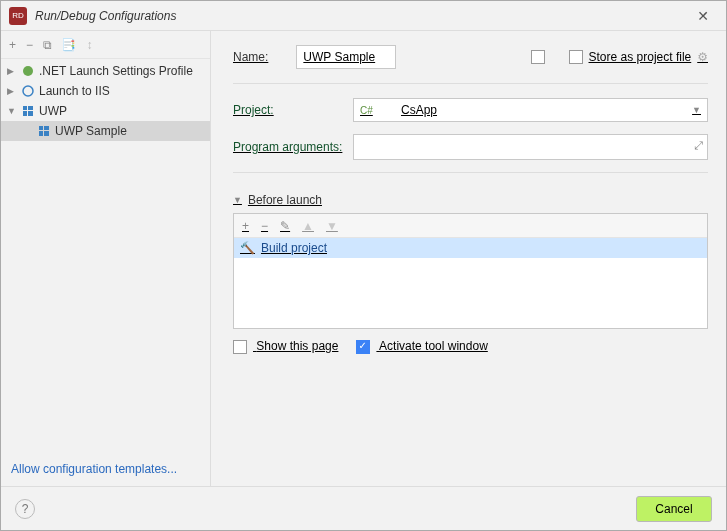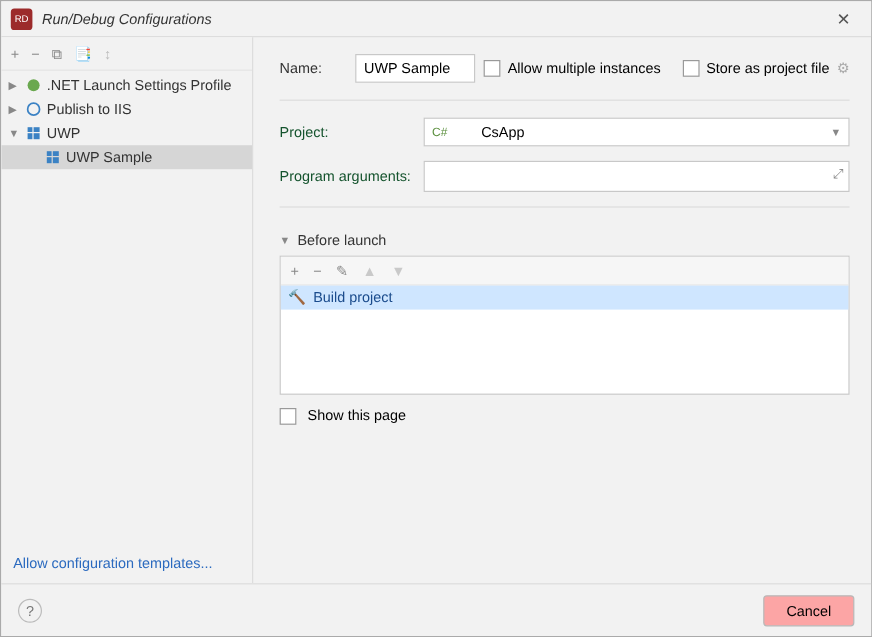--- a/index.html
+++ b/index.html
@@ -12,21 +12,21 @@
 .sidebar { width: 210px; border-right: 1px solid #ddd; display: flex; flex-direction: column; background: #f2f2f2; }
 .toolbar { height: 28px; display: flex; align-items: center; gap: 10px; padding: 0 8px; border-bottom: 1px solid #e4e4e4; color: #888; }
 .toolbar span { cursor: pointer; }
 .tree { flex: 1; overflow: auto; padding-top: 2px; }
 .tree-item { display: flex; align-items: center; height: 20px; padding-left: 6px; gap: 4px; cursor: pointer; color: #333; }
 .tree-item.child { padding-left: 36px; }
 .tree-item.selected { background: #d6d6d6; }
 .arrow { width: 10px; color: #888; font-size: 9px; }
 .ico { width: 14px; height: 14px; display: inline-flex; align-items: center; justify-content: center; }
 .templates-link { padding: 10px; color: #2b6abf; cursor: pointer; }
-.main { flex: 1; padding: 14px 18px 10px 22px; overflow: auto; }
+.main { flex: 1; padding: 14px 18px 10px 22px; overflow: auto; text-decoration: underline; }
 .row { display: flex; align-items: center; margin-bottom: 14px; }
 .row .lbl { color: #333; }
 input[type=text] { border: 1px solid #c8c8c8; background: #fff; height: 24px; padding: 0 6px; }
 .name-row input { width: 100px; margin-left: 28px; }
 .chk { width: 14px; height: 14px; border: 1px solid #999; background: #fff; display: inline-block; margin-right: 6px; vertical-align: middle; cursor: pointer; }
 .chk.checked { background: #3b82f6; border-color: #3b82f6; position: relative; }
 .chk.checked::after { content: "✓"; color: #fff; font-size: 10px; position: absolute; top: -1px; left: 1px; }
 .gear { color: #aaa; margin-left: 6px; }
 .hr { border-top: 1px solid #ddd; margin: 6px 0 14px 0; }
 .form-row { display: flex; align-items: center; margin-bottom: 12px; }
@@ -40,21 +40,21 @@
 .section-hdr { display: flex; align-items: center; gap: 6px; color: #333; margin: 20px 0 6px 0; cursor: pointer; }
 .bl-box { border: 1px solid #c8c8c8; background: #fff; }
 .bl-toolbar { height: 24px; display: flex; align-items: center; gap: 12px; padding: 0 8px; color: #888; background: #f6f6f6; border-bottom: 1px solid #e4e4e4; }
 .bl-list { height: 90px; }
 .bl-item { height: 20px; display: flex; align-items: center; gap: 6px; padding: 0 6px; background: #cfe6ff; color: #1a4b8c; }
 .hammer { color: #4a8a3b; }
 .opts { margin-top: 10px; display: flex; align-items: center; gap: 18px; }
 .footer { height: 44px; border-top: 1px solid #ddd; display: flex; align-items: center; padding: 0 14px; background: #f2f2f2; }
 .help { width: 20px; height: 20px; border: 1px solid #bbb; border-radius: 50%; display: flex; align-items: center; justify-content: center; color: #777; cursor: pointer; }
 .footer .spacer { flex: 1; }
-.btn { height: 26px; min-width: 76px; border: 1px solid #b8b8b8; background: #fca5a5; border-radius: 3px; margin-left: 10px; cursor: pointer; padding: 0 14px; }
+.btn { height: 26px; min-width: 76px; border: 1px solid #b8b8b8; background: #bef264; border-radius: 3px; margin-left: 10px; cursor: pointer; padding: 0 14px; }
 .btn.primary { border-color: #5a8fd6; background: #e8f1fd; color: #000; box-shadow: 0 0 0 1px #5a8fd6 inset; }
 svg { display: block; }
 </style>
 </head>
 <body>
 
 <div class="titlebar">
   <div class="rd-badge">RD</div>
   <div class="title">Run/Debug Configurations</div>
   <div class="close-x">✕</div>
@@ -80,21 +80,21 @@
           </span>
         <span>.NET Launch Settings Profile</span>
       </div>
       <div class="tree-item">
         <span class="arrow">▶</span>
         <span class="ico">
             <svg width="12" height="12">
               <circle cx="6" cy="6" r="5" fill="none" stroke="#3b82c4" stroke-width="1.5"></circle>
             </svg>
           </span>
-        <span>Publish to IIS</span>
+        <span>Launch to IIS</span>
       </div>
       <div class="tree-item">
         <span class="arrow">▼</span>
         <span class="ico">
             <svg width="12" height="12">
               <rect x="1" y="1" width="4" height="4" fill="#3b82c4"></rect>
               <rect x="6" y="1" width="5" height="4" fill="#3b82c4"></rect>
               <rect x="1" y="6" width="4" height="5" fill="#3b82c4"></rect>
               <rect x="6" y="6" width="5" height="5" fill="#3b82c4"></rect>
             </svg>
@@ -115,21 +115,20 @@
     </div>
     <div class="templates-link">Allow configuration templates...</div>
   </div>
 
   <div class="main">
     <div class="row name-row">
       <span class="lbl">Name:</span>
       <input type="text" value="UWP Sample" style="">
       <div style="flex:1"></div>
       <span class="chk"></span>
-      <span>Allow multiple instances</span>
       <span style="width:18px"></span>
       <span class="chk"></span>
       <span>Store as project file</span>
       <span class="gear">⚙</span>
     </div>
     <div class="hr"></div>
 
     <div class="form-row">
       <span class="lbl">Project:</span>
       <div class="combo">
@@ -167,20 +166,24 @@
           <span>Build project</span>
         </div>
       </div>
     </div>
 
     <div class="opts">
       <span>
         <span class="chk"></span>
         <span>Show this page</span>
       </span>
+      <span>
+        <span class="chk checked"></span>
+        <span>Activate tool window</span>
+      </span>
     </div>
   </div>
 </div>
 
 <div class="footer">
   <div class="help">?</div>
   <div class="spacer"></div>
   <button class="btn">Cancel</button>
 </div>
 

